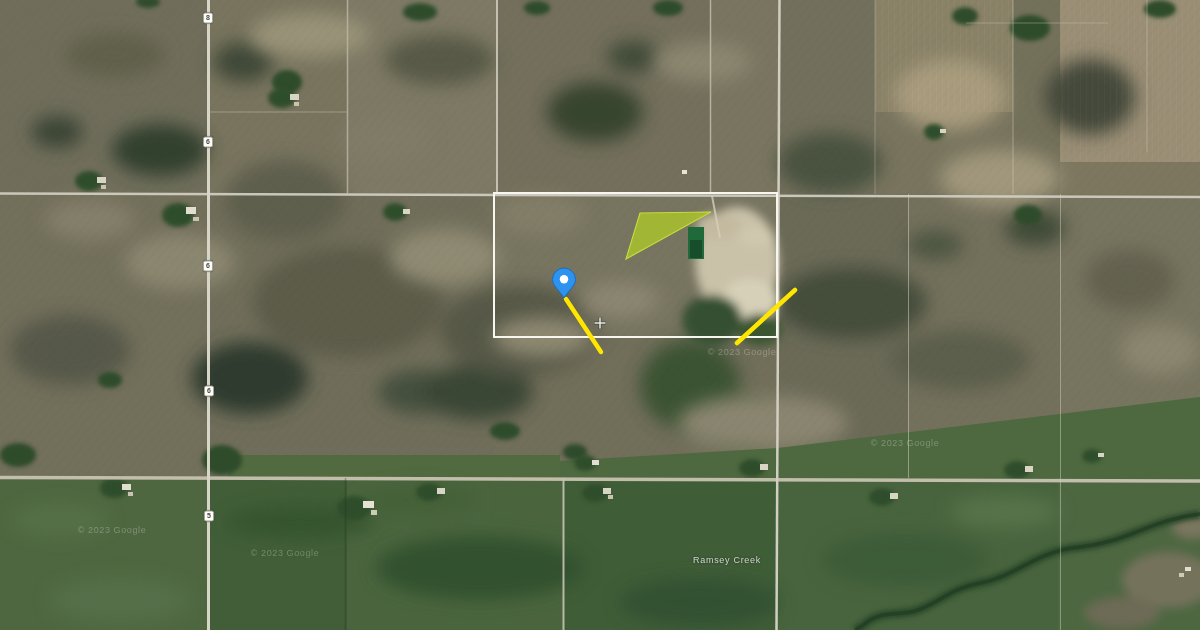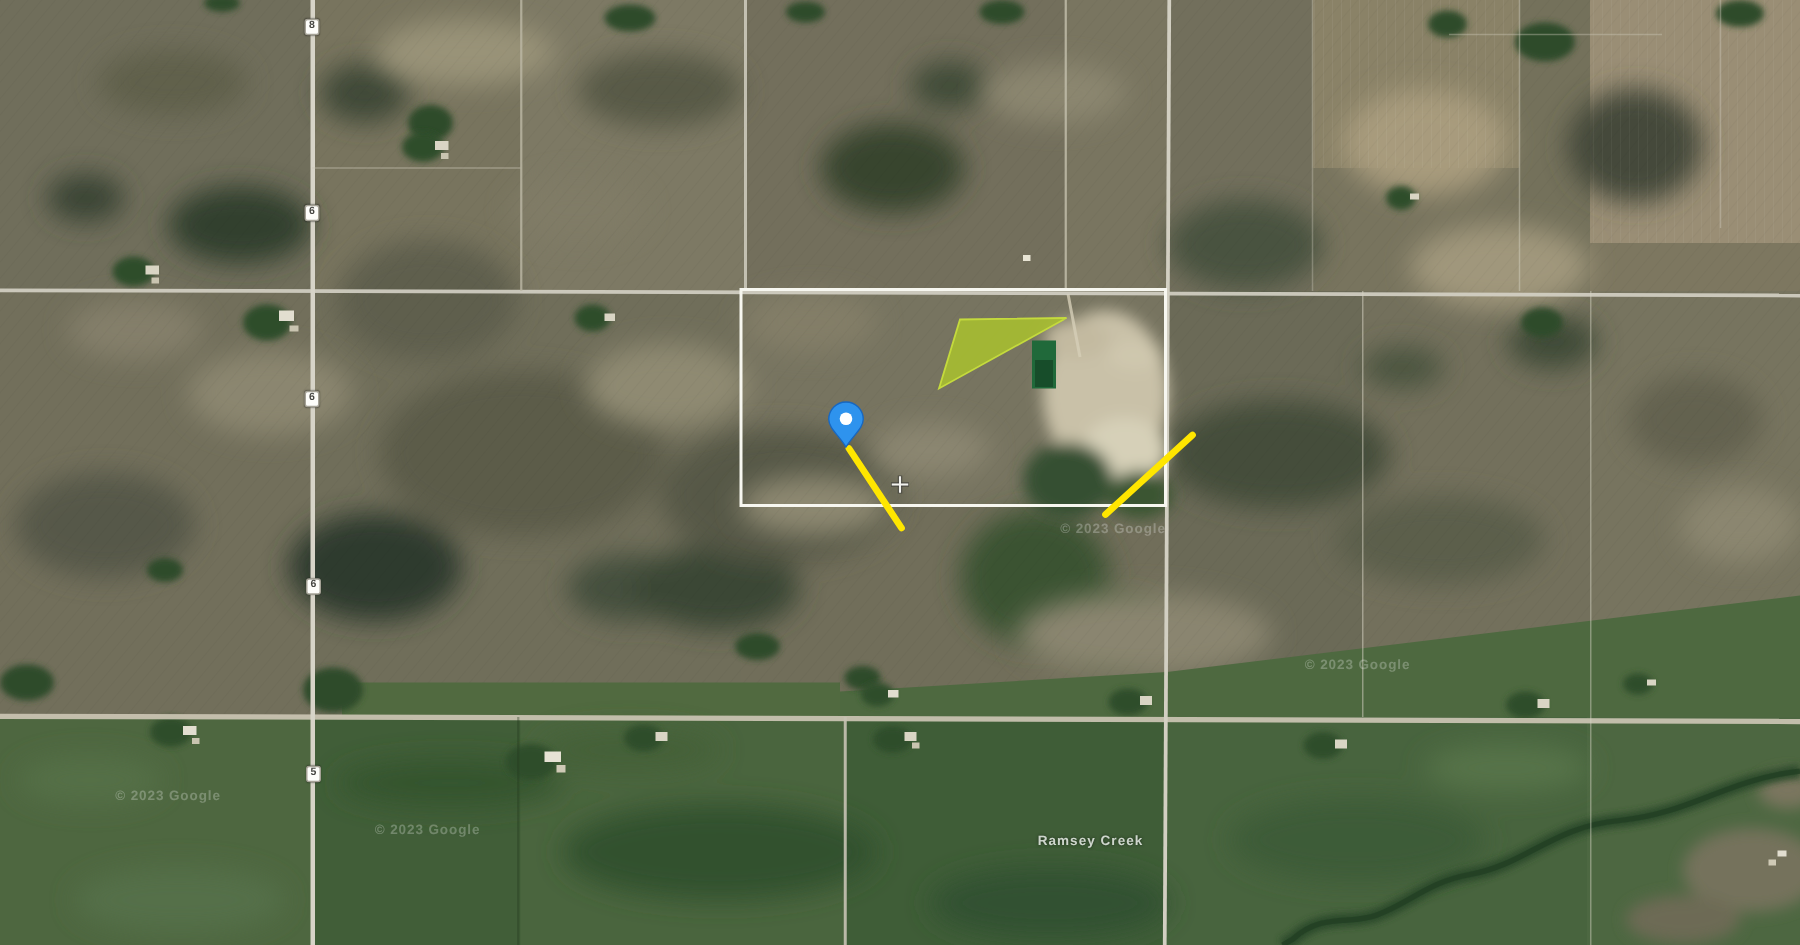--- a/index.html
+++ b/index.html
@@ -7,21 +7,21 @@
          font-family:"Liberation Sans",sans-serif;cursor:default;}
   .stage svg{position:absolute;left:0;top:0;}
   #base{z-index:0;}
   #labels{position:absolute;left:0;top:0;width:100%;height:100%;z-index:2;pointer-events:none;}
   #overlay{z-index:3;}
   .shield{position:absolute;transform:translate(-50%,-50%);width:10px;height:11px;
           background:#fdfdfa;border:1px solid #a5a296;border-radius:2px;box-sizing:border-box;
           font:bold 7px/8px "Liberation Sans",sans-serif;color:#474743;text-align:center;
           box-shadow:0 0 1px rgba(0,0,0,.4);}
   .wm{position:absolute;transform:translate(-50%,-50%);font-size:9px;letter-spacing:.6px;
-      color:rgba(255,255,255,.26);white-space:nowrap;font-weight:bold;}
+      color:rgba(255,255,255,.26);white-space:nowrap;}
   .creek-label{position:absolute;transform:translate(-50%,-50%);font-size:9px;letter-spacing:.7px;
       color:rgba(242,246,240,.82);text-shadow:0 0 2px rgba(20,30,20,.8);white-space:nowrap;}
 </style>
 </head>
 <body>
 
 <div class="stage">
 
   <svg id="base" width="1200" height="630" viewBox="0 0 1200 630">
     <defs>
@@ -262,21 +262,21 @@
   <div id="labels">
       <div class="shield" style="left: 208px; top: 18px;">8</div>
       <div class="shield" style="left: 208px; top: 142px;">6</div>
       <div class="shield" style="left: 208px; top: 266px;">6</div>
       <div class="shield" style="left: 209px; top: 391px;">6</div>
       <div class="shield" style="left: 209px; top: 516px;">5</div>
       <div class="wm" style="left: 112px; top: 530px;">© 2023 Google</div>
       <div class="wm" style="left: 285px; top: 553px;">© 2023 Google</div>
       <div class="wm" style="left: 742px; top: 352px;">© 2023 Google</div>
       <div class="wm" style="left: 905px; top: 443px;">© 2023 Google</div>
-      <div class="creek-label" style="left: 727px; top: 560px; font-weight: bold;">Ramsey Creek</div>
+      <div class="creek-label" style="left: 727px; top: 560px;">Ramsey Creek</div>
     </div>
 
   <svg id="overlay" width="1200" height="630" viewBox="0 0 1200 630">
       <rect x="494" y="193" width="283" height="144" fill="none" stroke="#f7f7f0" stroke-width="2"></rect>
       <polygon points="626,259 640,213 711,212" fill="#a8bf2f" fill-opacity="0.88" stroke="#c4da3d" stroke-width="1.2"></polygon>
       <line x1="566" y1="299" x2="601" y2="352" stroke="#ffe600" stroke-width="4.5" stroke-linecap="round"></line>
       <line x1="737" y1="343" x2="795" y2="290" stroke="#ffe600" stroke-width="4.5" stroke-linecap="round"></line>
       <line x1="594" y1="323" x2="606" y2="323" stroke="rgba(45,45,45,.55)" stroke-width="3"></line>
       <line x1="600" y1="317" x2="600" y2="329" stroke="rgba(45,45,45,.55)" stroke-width="3"></line>
       <line x1="594.5" y1="323" x2="605.5" y2="323" stroke="#f2f2ee" stroke-width="1.4"></line>

